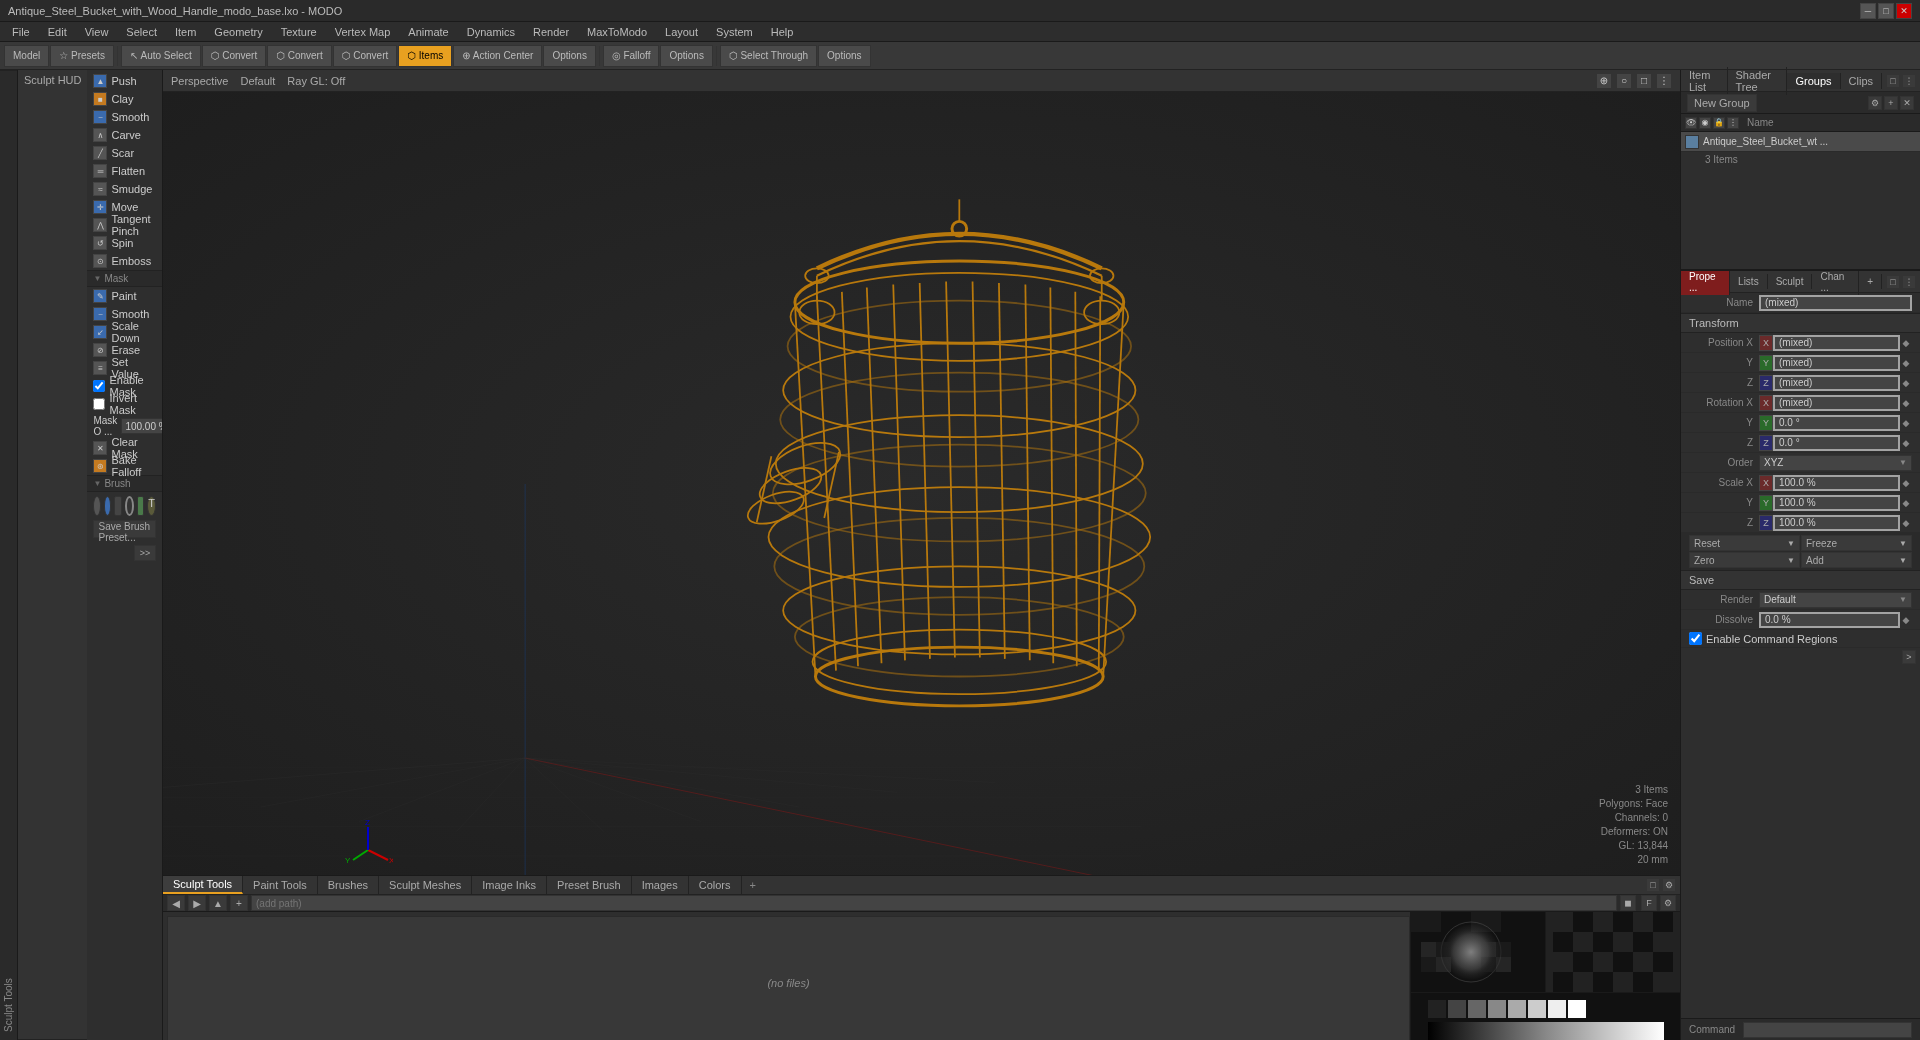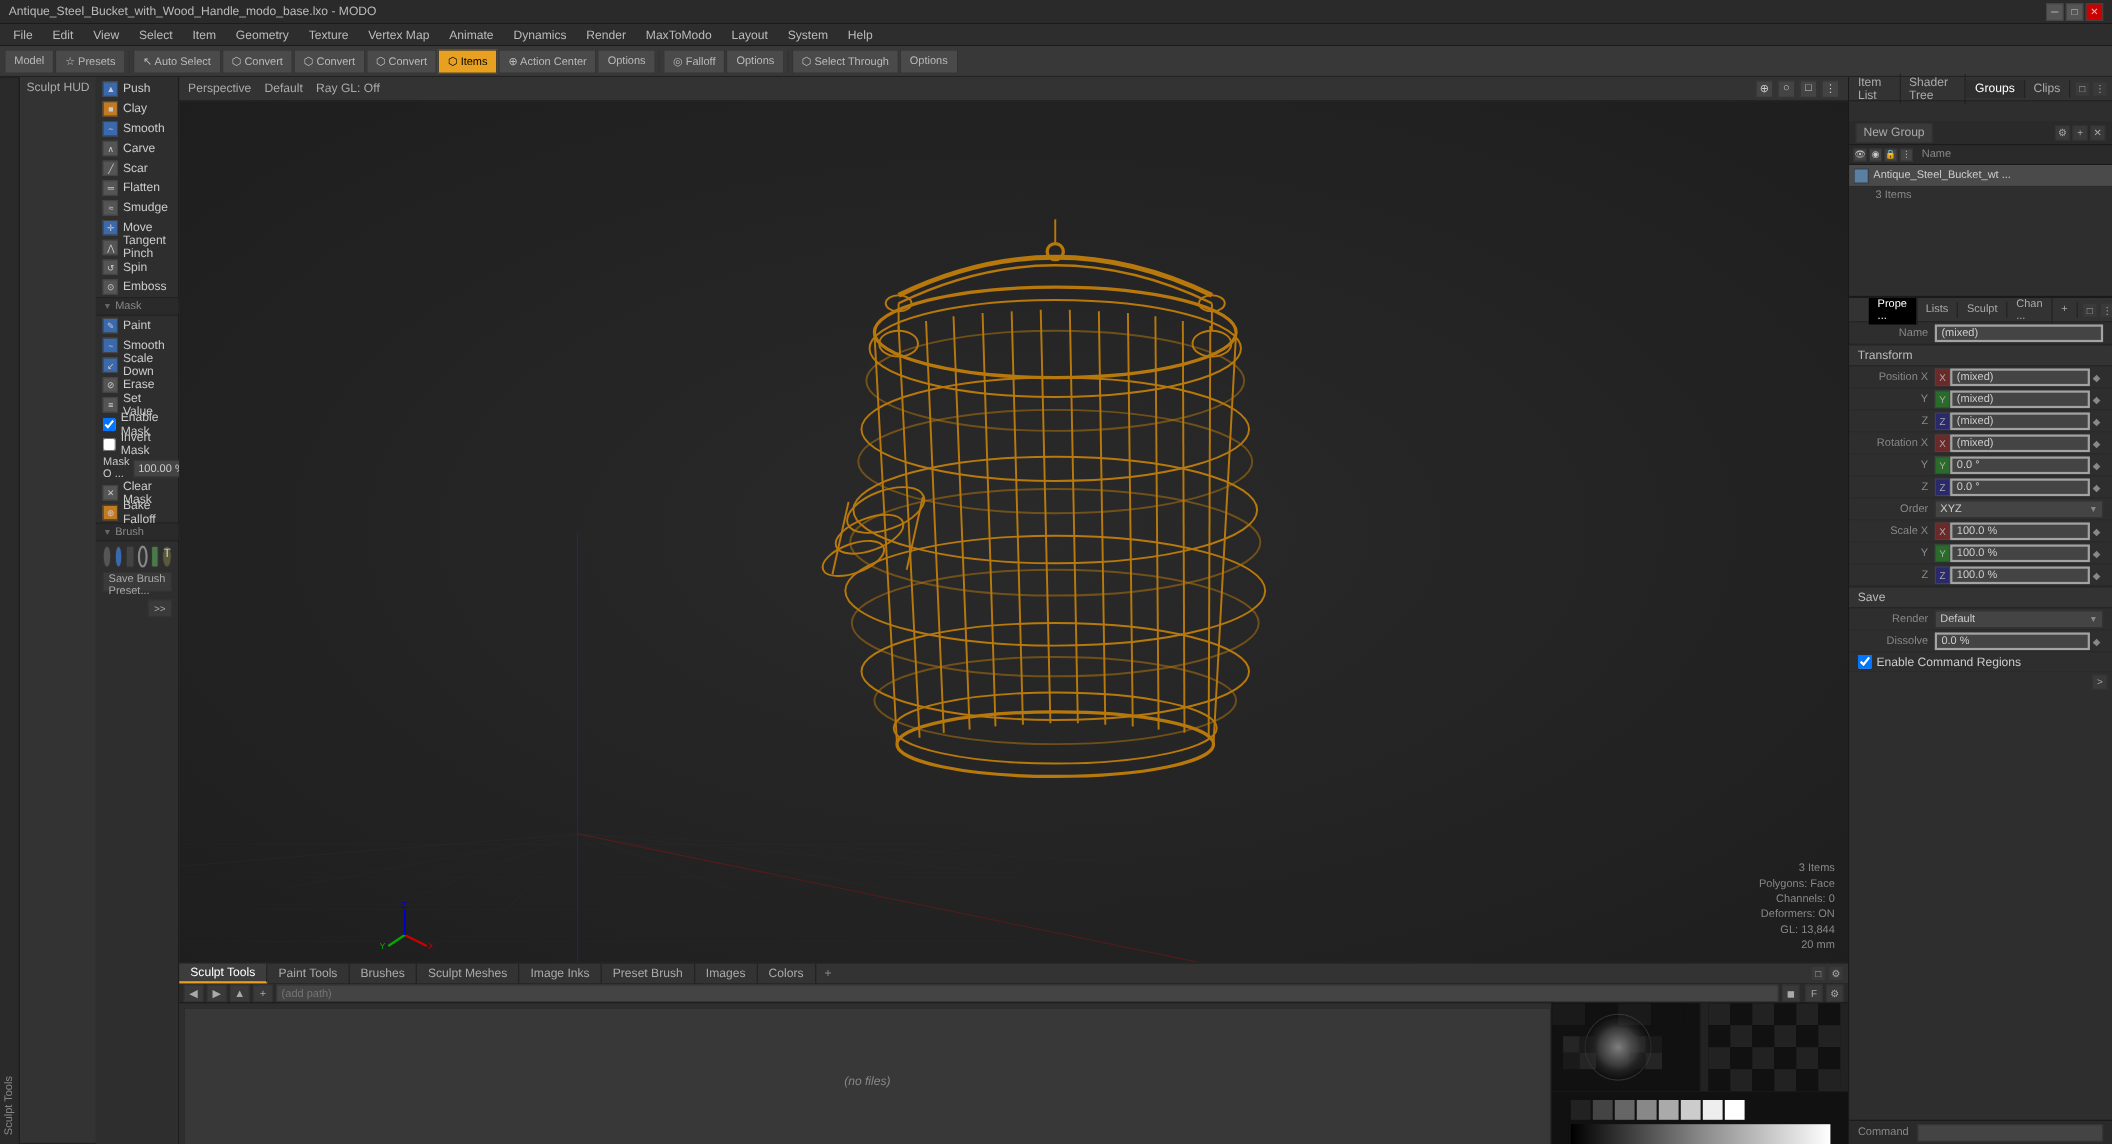--- a/index.html
+++ b/index.html
@@ -440,21 +440,20 @@
     }
     .list-tab.active { background: #2e2e2e; color: #fff; }
 
     #group-toolbar {
       height: 22px;
       background: #2a2a2a;
       display: flex;
       align-items: center;
       padding: 0 6px;
       border-bottom: 1px solid #1a1a1a;
-      margin-top: 18px;
     }
     .new-group-btn {
       font-size: 11px;
       color: #aaa;
       cursor: pointer;
       padding: 2px 6px;
       background: #3a3a3a;
       border: 1px solid #333;
     }
 
@@ -526,21 +525,21 @@
       align-items: center;
       border-bottom: 1px solid #222;
     }
     .props-tab {
       padding: 2px 8px;
       font-size: 10px;
       color: #aaa;
       cursor: pointer;
       border-right: 1px solid #222;
     }
-    .props-tab.active { background: #000000; color: #fff; margin-left: 18px; }
+    .props-tab.active { background: #7f1d1d; color: #fff; }
     .prop-group-header {
       padding: 3px 8px;
       font-size: 11px;
       color: #bbb;
       background: #333;
       border-bottom: 1px solid #222;
       border-top: 1px solid #222;
     }
     .prop-row {
       display: flex;
@@ -1210,20 +1209,26 @@
         <div class="prop-value" style="cursor:pointer;">100.0 %</div>
         <div style="width:12px;font-size:9px;color:#888;cursor:pointer;display:flex;align-items:center;justify-content:center;">◆</div>
       </div>
       <div class="prop-row">
         <div class="prop-label">Z</div>
         <div class="prop-axis z">Z</div>
         <div class="prop-value" style="cursor:pointer;">100.0 %</div>
         <div style="width:12px;font-size:9px;color:#888;cursor:pointer;display:flex;align-items:center;justify-content:center;">◆</div>
       </div>
 
+      <div style="display:grid;grid-template-columns:1fr 1fr;gap:1px;padding:2px 8px;background:#2a2a2a;">
+        <div class="prop-btn">Reset</div>
+        <div class="prop-btn">Freeze</div>
+        <div class="prop-btn">Zero</div>
+        <div class="prop-btn">Add</div>
+      </div>
 
       <div class="prop-group-header">Save</div>
 
       <div class="prop-row">
         <div class="prop-label">Render</div>
         <div class="prop-select">Default</div>
       </div>
       <div class="prop-row">
         <div class="prop-label">Dissolve</div>
         <div class="prop-value" style="cursor:pointer;">0.0 %</div>

